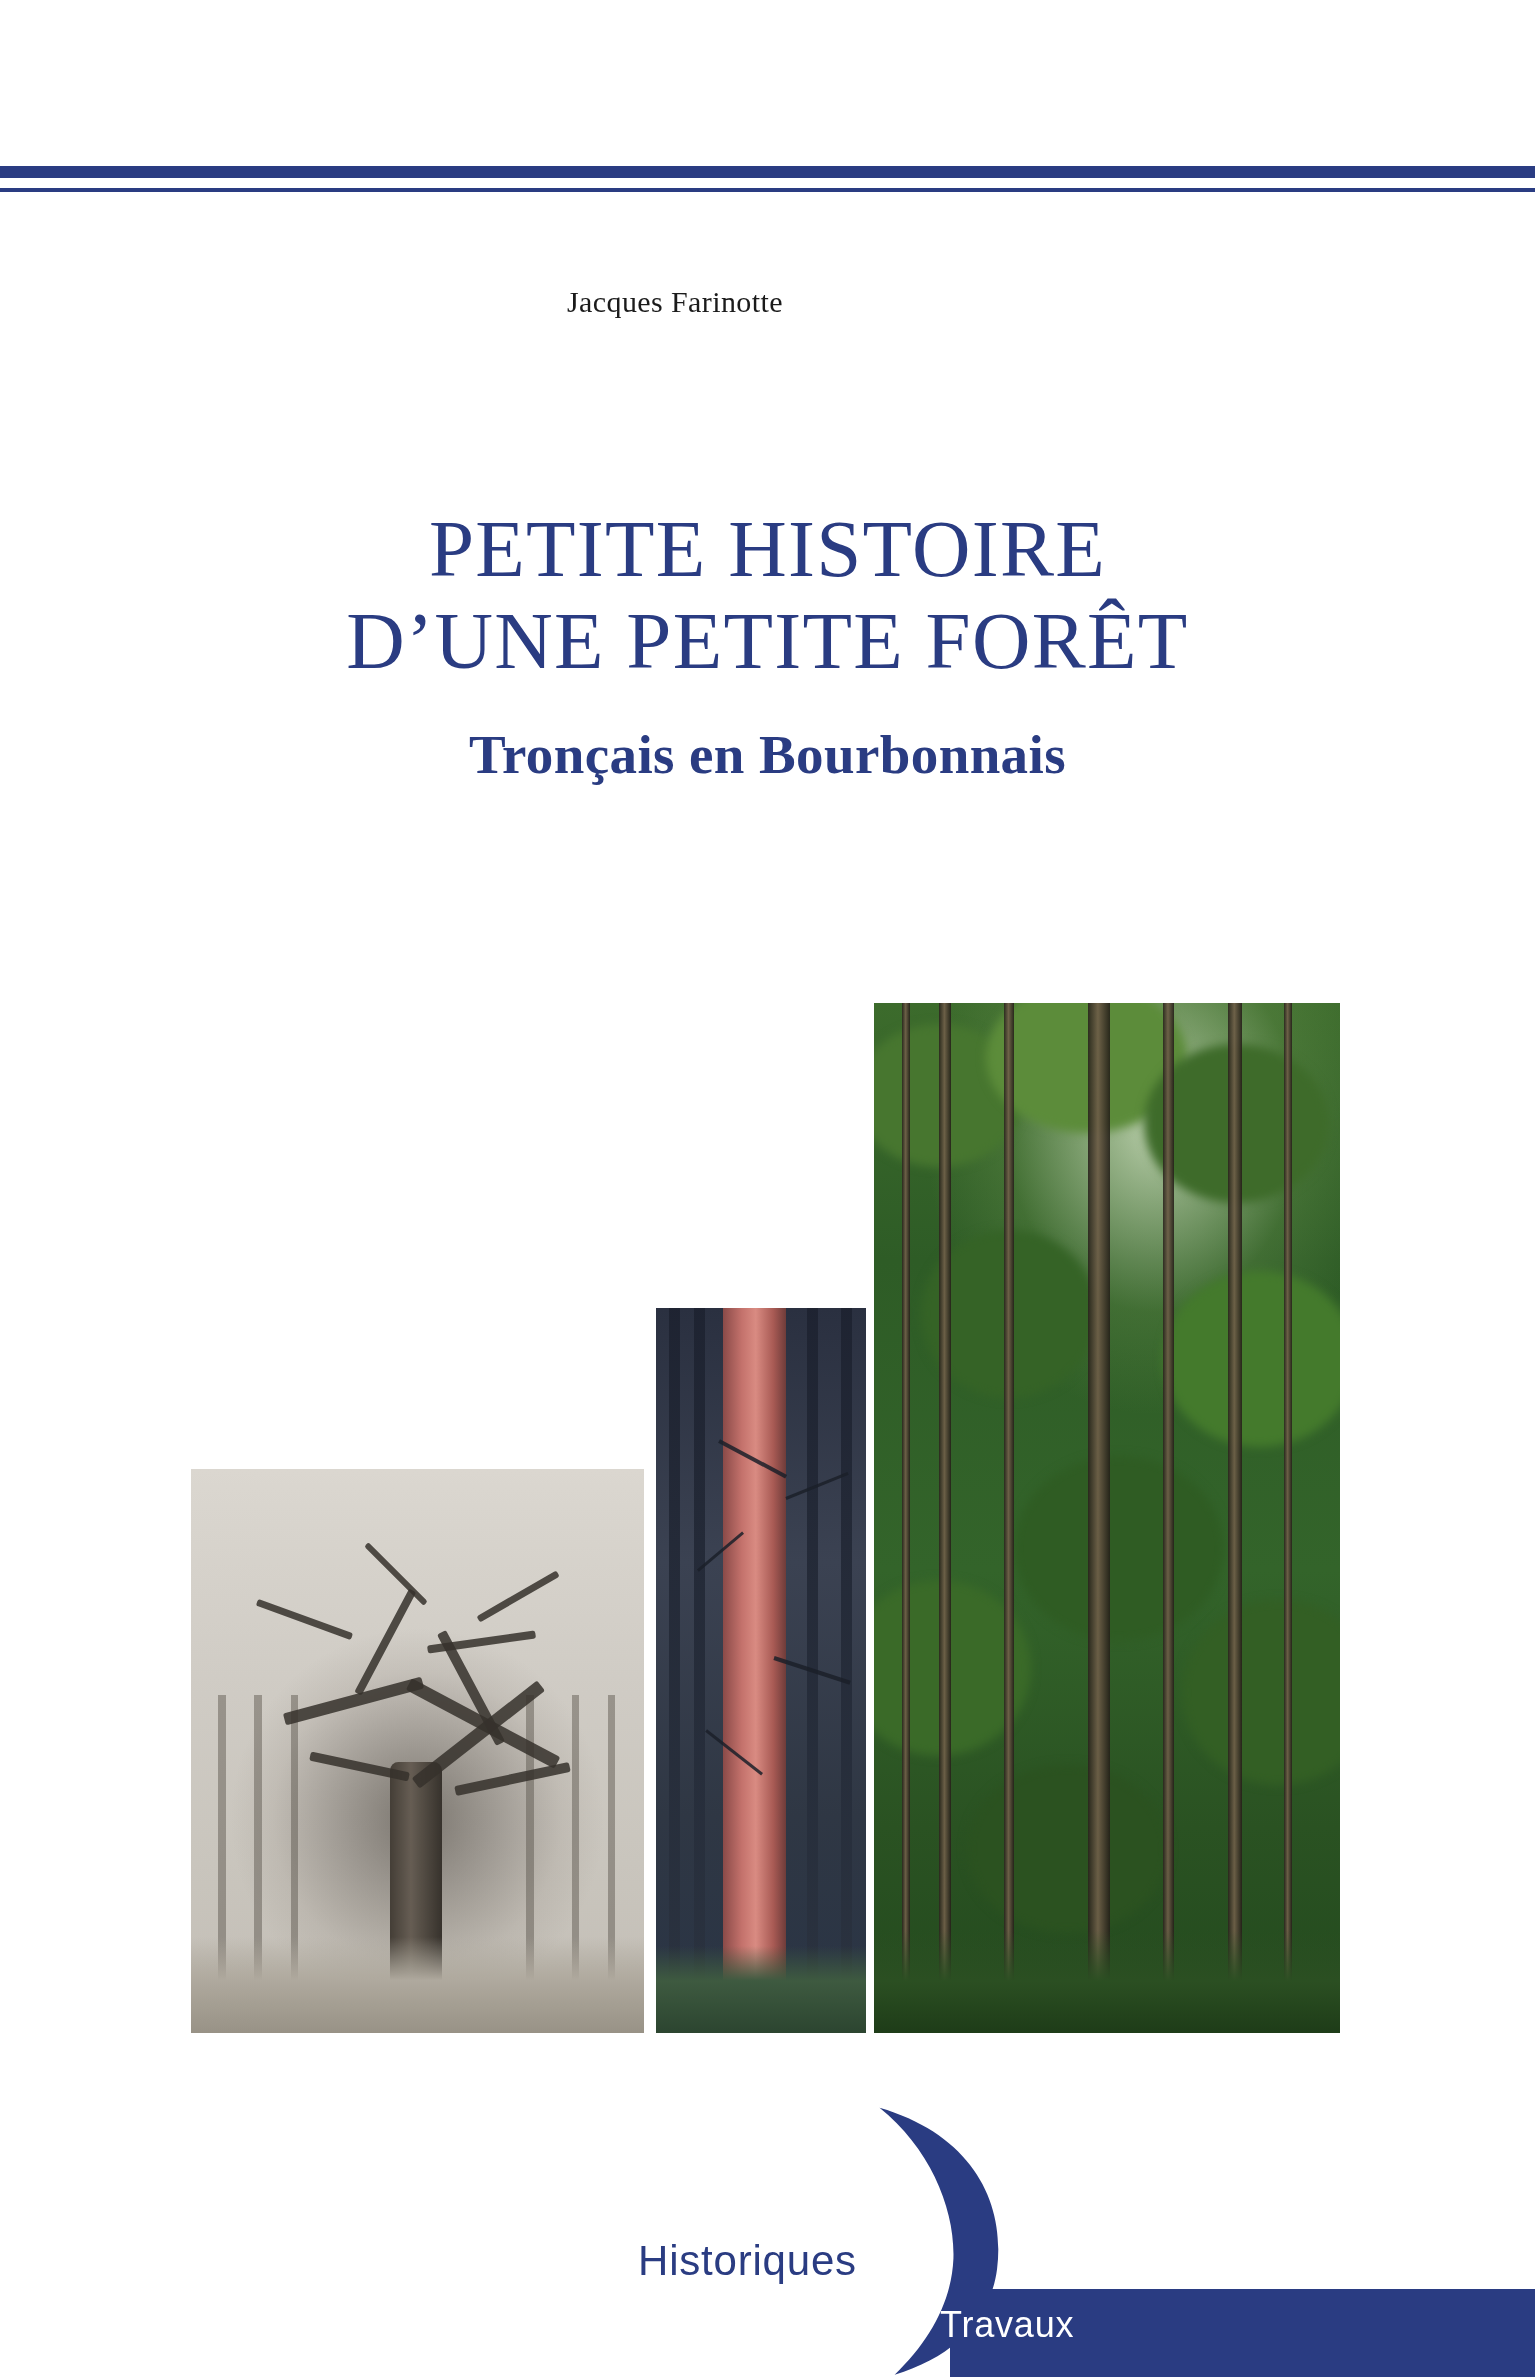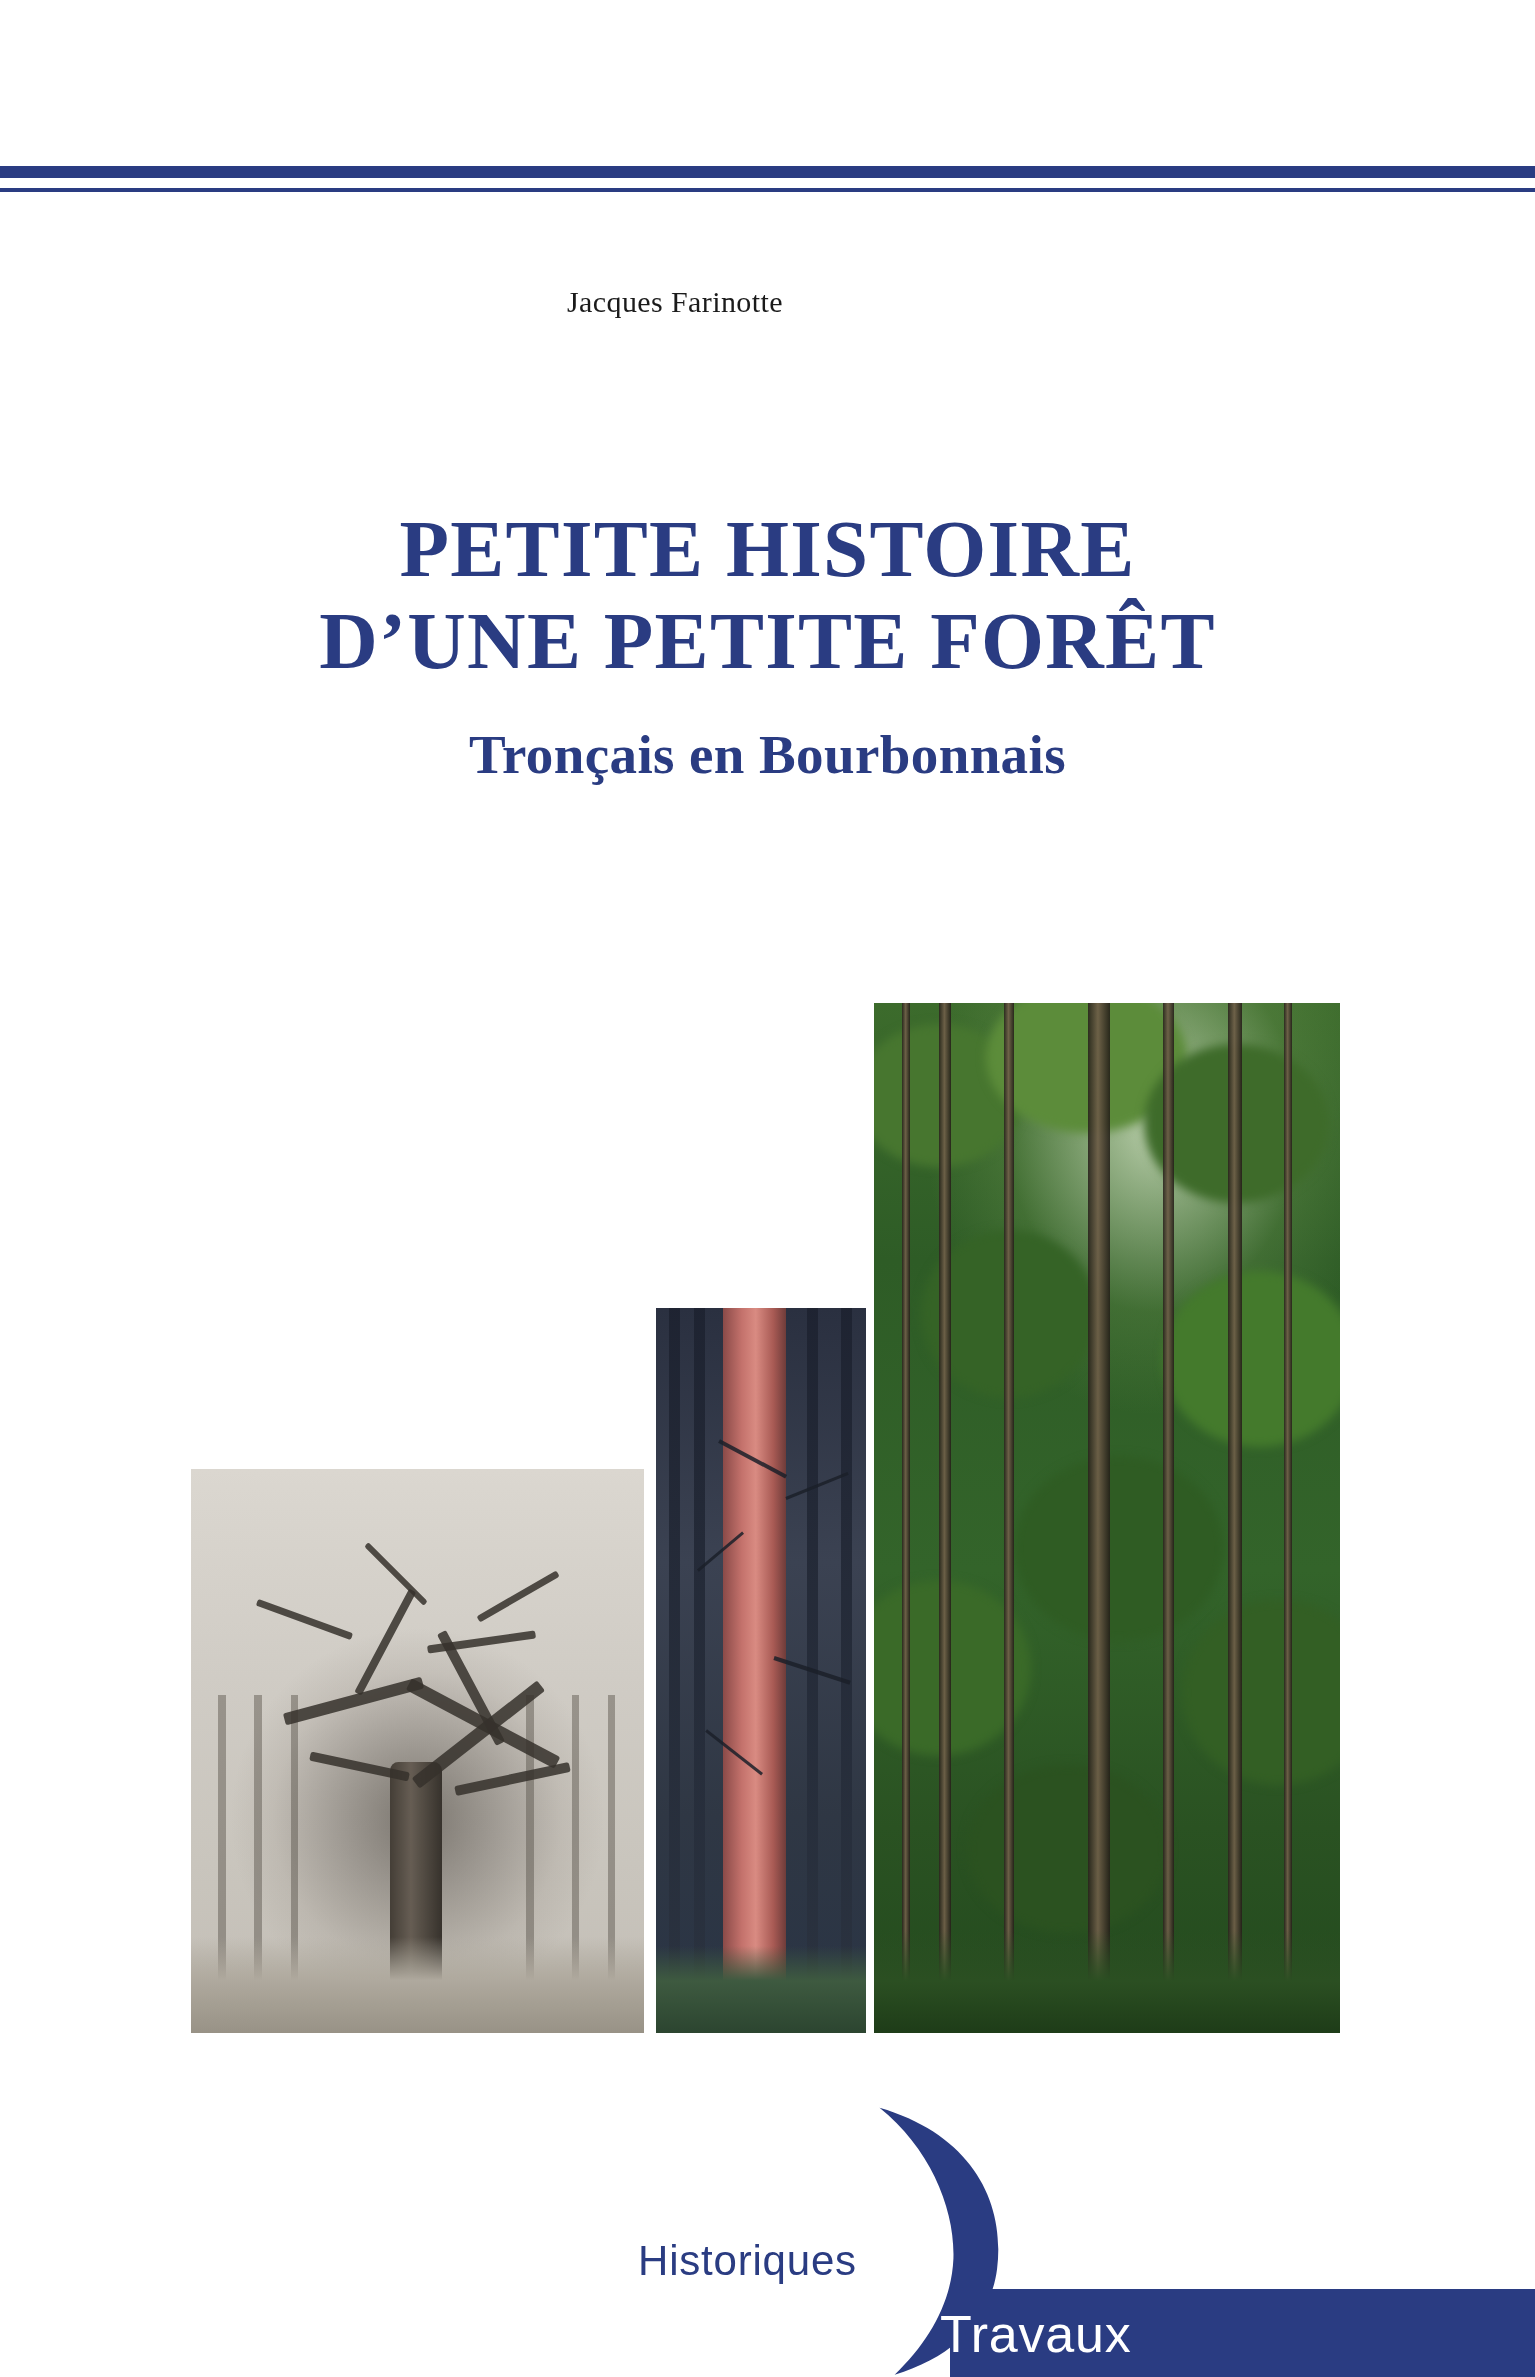--- a/index.html
+++ b/index.html
@@ -50,21 +50,21 @@
   
   .title-block {
     position: absolute;
     left: 0;
     top: 503px;
     width: 1535px;
     text-align: center;
   }
   .title-line {
     font-family: "Liberation Serif", serif;
-    font-weight: bold;
+    font-weight: normal;
     font-size: 81px;
     line-height: 1.14;
     color: #2a3c82;
     letter-spacing: 1.3px;
     white-space: nowrap;
   }
   .subtitle {
     margin-top: 35px;
     font-family: "Liberation Serif", serif;
     font-weight: bold;
@@ -229,21 +229,21 @@
     font-size: 42px;
     color: #2a3c82;
     letter-spacing: 0.8px;
     white-space: nowrap;
   }
   .coll-travaux {
     position: absolute;
     left: 302px;
     top: 215px;
     font-family: "Liberation Sans", sans-serif;
-    font-size: 52px;
+    font-size: 36px;
     color: #ffffff;
     letter-spacing: 0.8px;
     white-space: nowrap;
   }
 </style>
 </head>
 <body>
 
 <div class="cover">
 

